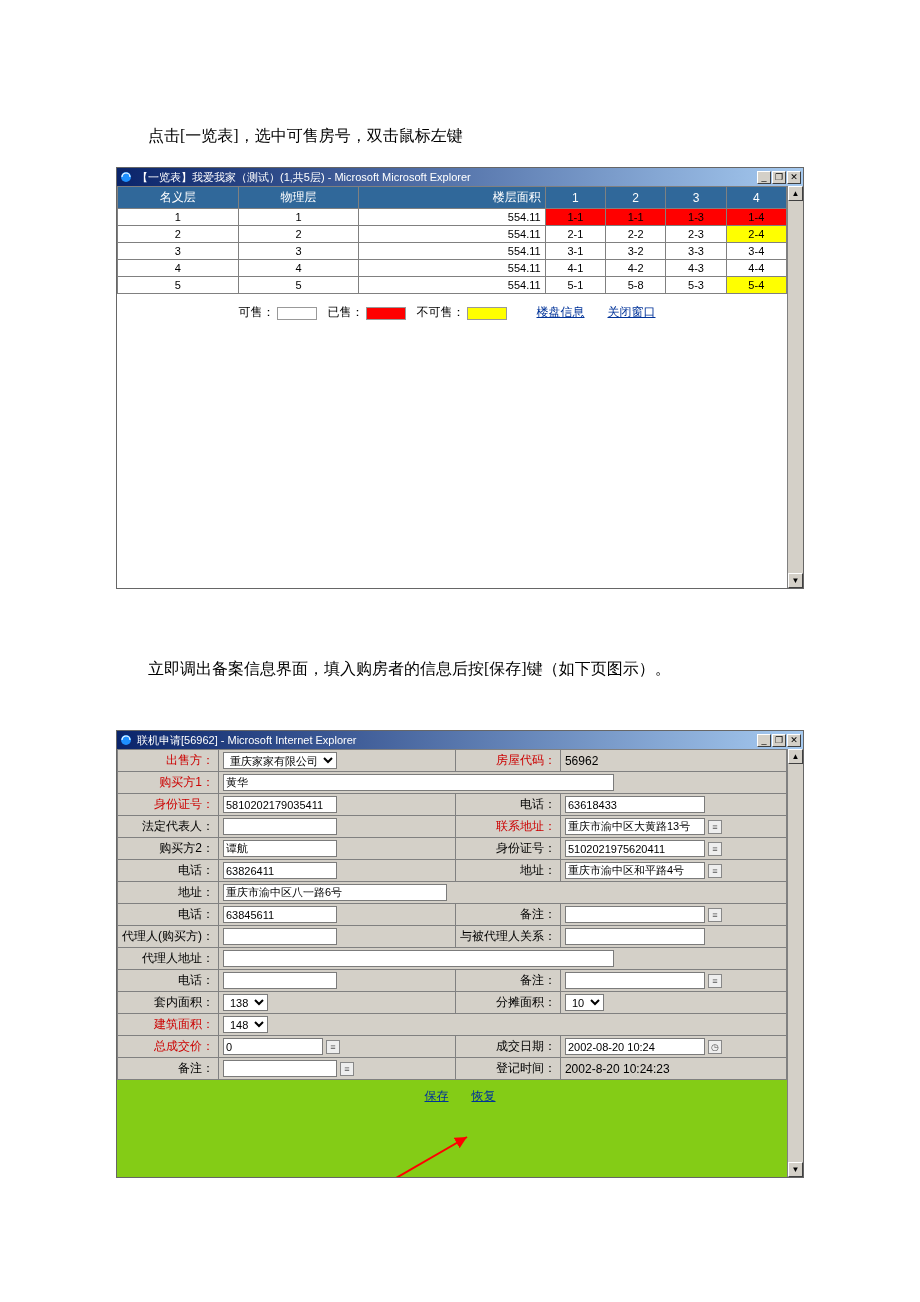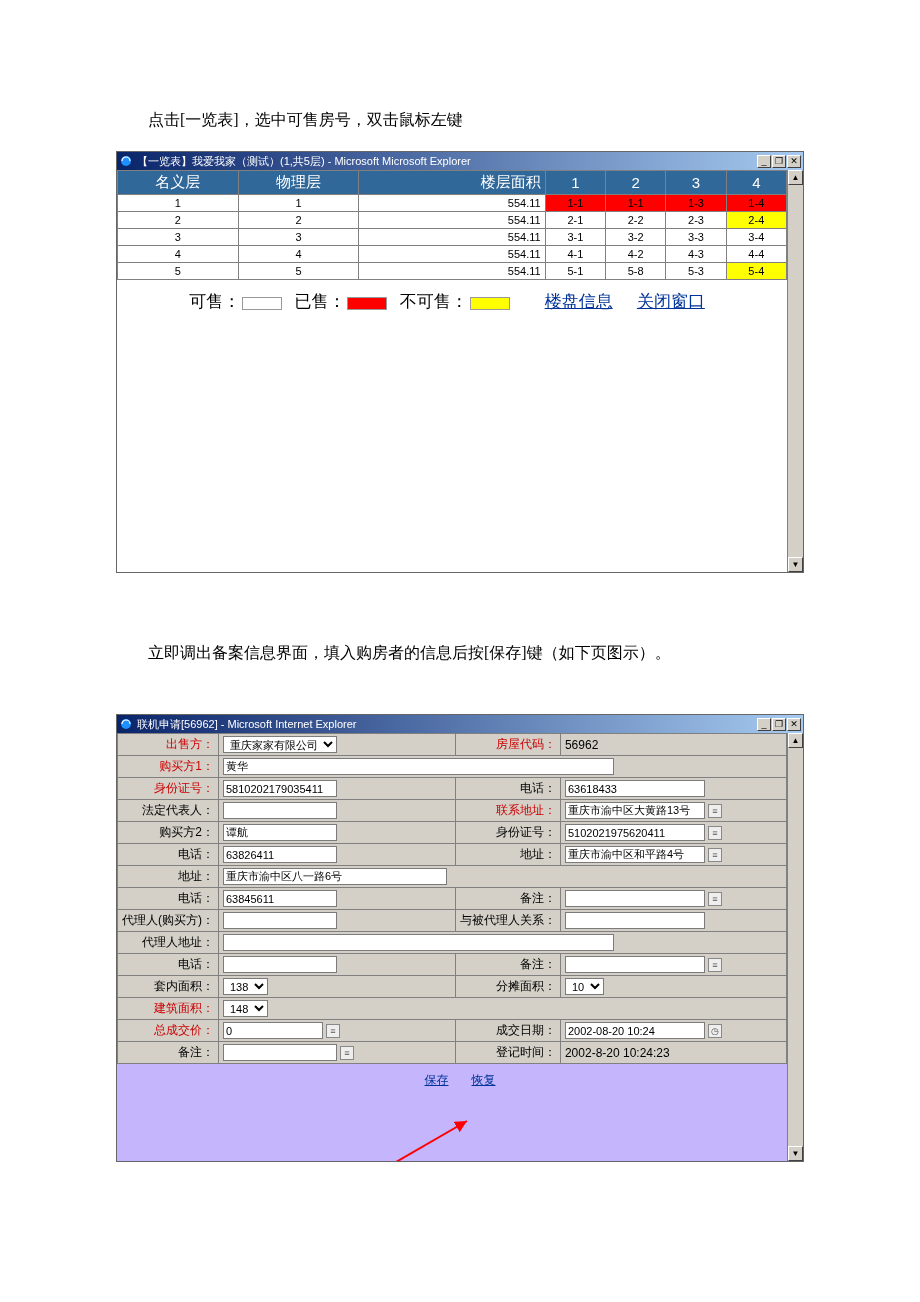--- a/index.html
+++ b/index.html
@@ -5,21 +5,21 @@
   * { box-sizing: border-box; }
   body {
     margin: 0;
     background: #fff;
     font-family: "SimSun", "宋体", serif;
     font-size: 12px;
     color: #000;
   }
   .page {
     width: 848px;
-    margin: 0 auto;
+    margin: 16px auto;
     padding: 80px 80px 60px 80px;
   }
   .caption {
     font-size: 16px;
     margin: 30px 0 20px 0;
     font-family: "SimSun", "宋体", serif;
   }
   .indent { text-indent: 2em; }
   .window {
     border: 1px solid #666;
@@ -92,43 +92,43 @@
     border: 1px solid #808080;
     padding: 2px 4px;
     text-align: center;
     height: 17px;
   }
   table.grid th {
     background: #336699;
     background: #30689a;
     color: #fff;
     font-weight: normal;
-    font-size: 15px;
+    font-size: 12px;
   }
   .col-name { width: 110px; }
   .col-phys { width: 110px; }
   .col-area { width: 170px; text-align: right !important; padding-right: 6px; }
   .col-room { width: 55px; }
   .cell-red { background: #ff0000; }
   .cell-yellow { background: #ffff00; }
   .legend-row {
     margin-top: 10px;
-    font-size: 17px;
+    font-size: 12px;
     text-align: center;
     padding-right: 16px;
   }
   .legend-row span.sw {
     display: inline-block; width: 40px; height: 13px; vertical-align: middle;
     border: 1px solid #999; margin: 0 8px 0 2px;
   }
   .legend-row a { color: #003399; text-decoration: underline; margin: 0 10px; cursor: pointer; }
 
   
   .w2 { height: 448px; }
-  .w2 .client { height: 428px; background: #c4b5fd; }
+  .w2 .client { height: 428px; background: #84cc16; }
   .form-tbl {
     width: calc(100% - 16px);
     border-collapse: collapse;
     font-size: 12px;
     font-family: "SimSun", "宋体", sans-serif;
   }
   .form-tbl td {
     border: 1px solid #808080;
     padding: 2px 4px;
     height: 20px;

